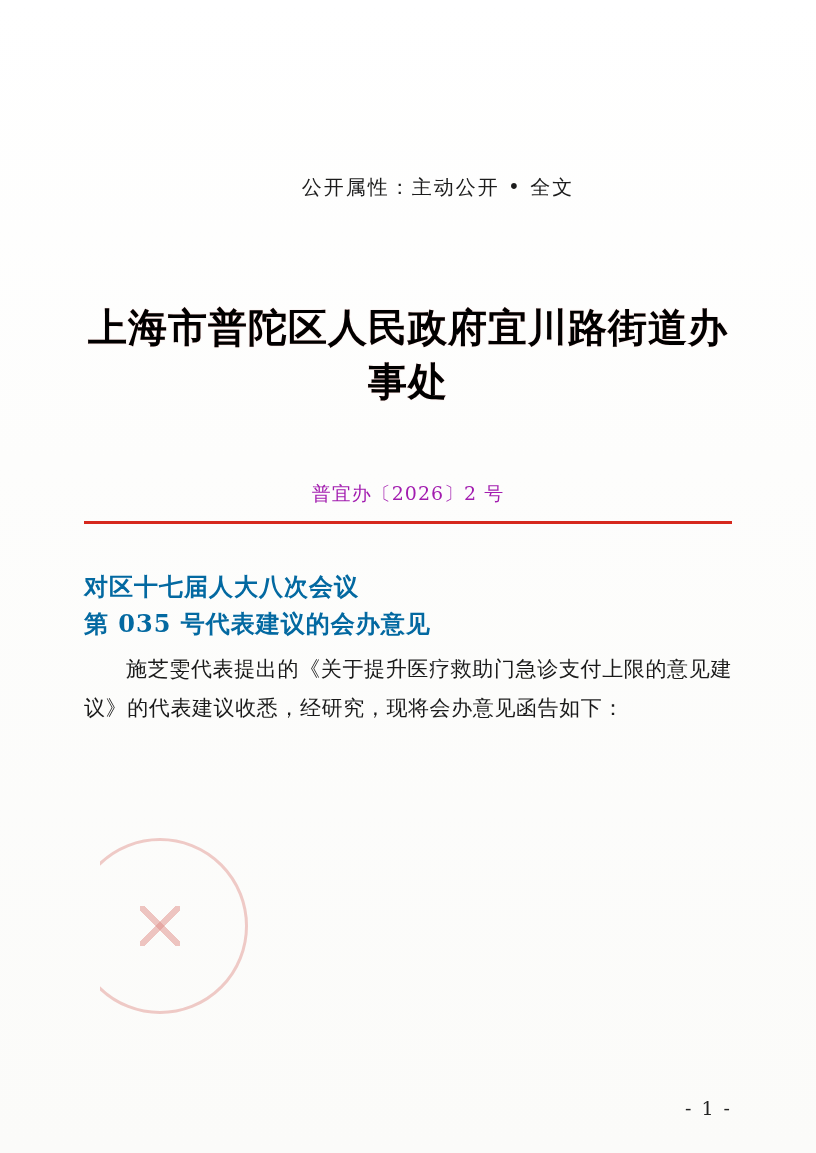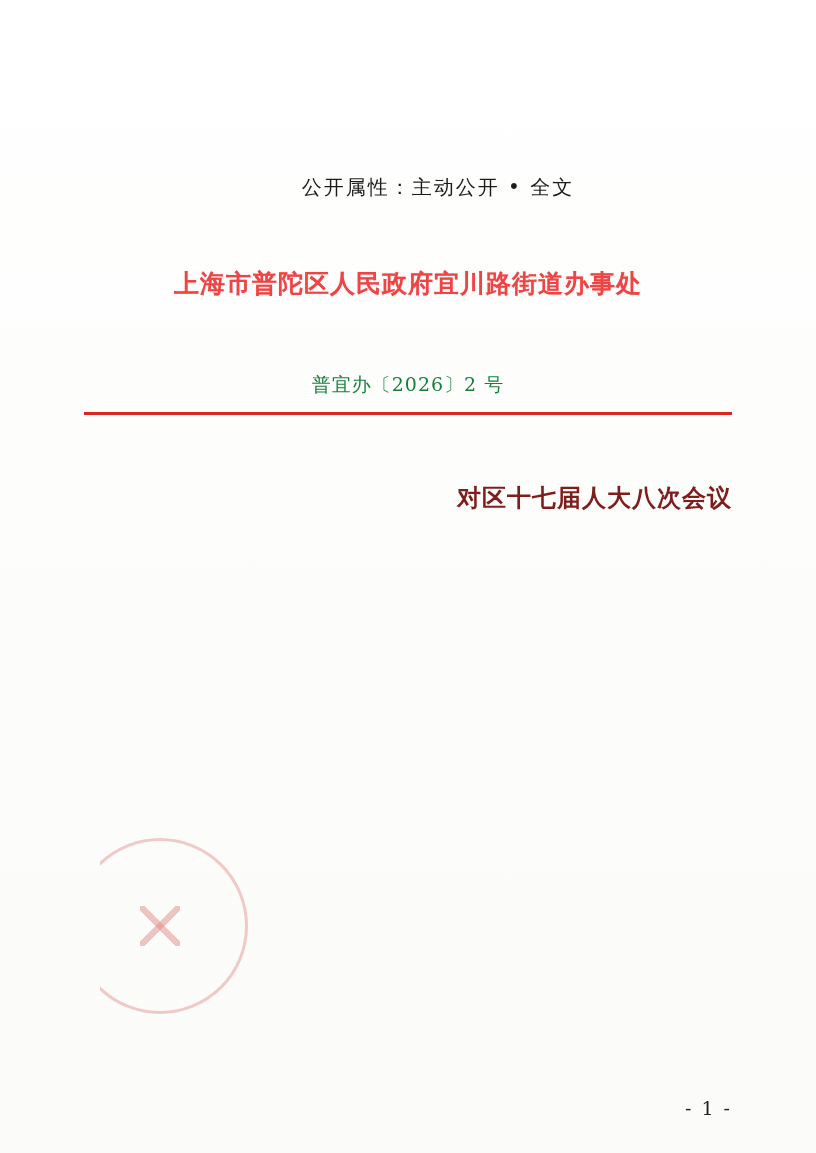--- a/index.html
+++ b/index.html
@@ -46,53 +46,53 @@
     margin-top: 152px;
     text-align: center;
     font-size: 20px;
     letter-spacing: 2px;
     font-family: "DejaVu Serif", "Liberation Serif", serif;
     color: #1c1c1c;
     padding-left: 60px;
   }
 
   .org-title {
-    margin-top: 66px;
+    margin-top: 100px;
     text-align: center;
-    color: #ef4444;
-    font-size: 25px;
+    color: #000000;
+    font-size: 39px;
     font-weight: bold;
     letter-spacing: 1px;
     font-family: "DejaVu Serif", "Liberation Serif", serif;
     text-shadow: 0 0 1px rgba(214,40,29,0.35);
   }
 
   .doc-number {
     margin-top: 72px;
     text-align: center;
     font-size: 19px;
     letter-spacing: 1px;
-    color: #15803d;
+    color: #a21caf;
   }
 
   .red-rule {
     margin-top: 14px;
     height: 2.5px;
     background: #d6281d;
     width: 100%;
   }
 
   .subject {
-    margin-top: 64px;
-    text-align: right;
+    margin-top: 44px;
+    text-align: left;
     font-size: 24px;
     font-weight: bold;
     line-height: 1.55;
     letter-spacing: 1px;
-    color: #7f1d1d;
+    color: #0369a1;
   }
   .subject .line2 { display: block; }
 
   .addressee {
     margin-top: 36px;
     font-size: 21px;
     letter-spacing: 1px;
   }
 
   .body-text {
@@ -159,22 +159,24 @@
     <div class="attr-line">公开属性：主动公开 • 全文</div>
 
     <div class="org-title">上海市普陀区人民政府宜川路街道办事处</div>
 
     <div class="doc-number">普宜办〔2026〕2 号</div>
 
     <div class="red-rule"></div>
 
     <div class="subject">
       <span>对区十七届人大八次会议</span>
+      <span class="line2">第 035 号代表建议的会办意见</span>
     </div>
 
 
     <div class="body-text">
+      <p>施芝雯代表提出的《关于提升医疗救助门急诊支付上限的意见建议》的代表建议收悉，经研究，现将会办意见函告如下：</p>
     </div>
 
   </div>
 
   <div class="page-number">- 1 -</div>
 </div>
 
 </body></html>

